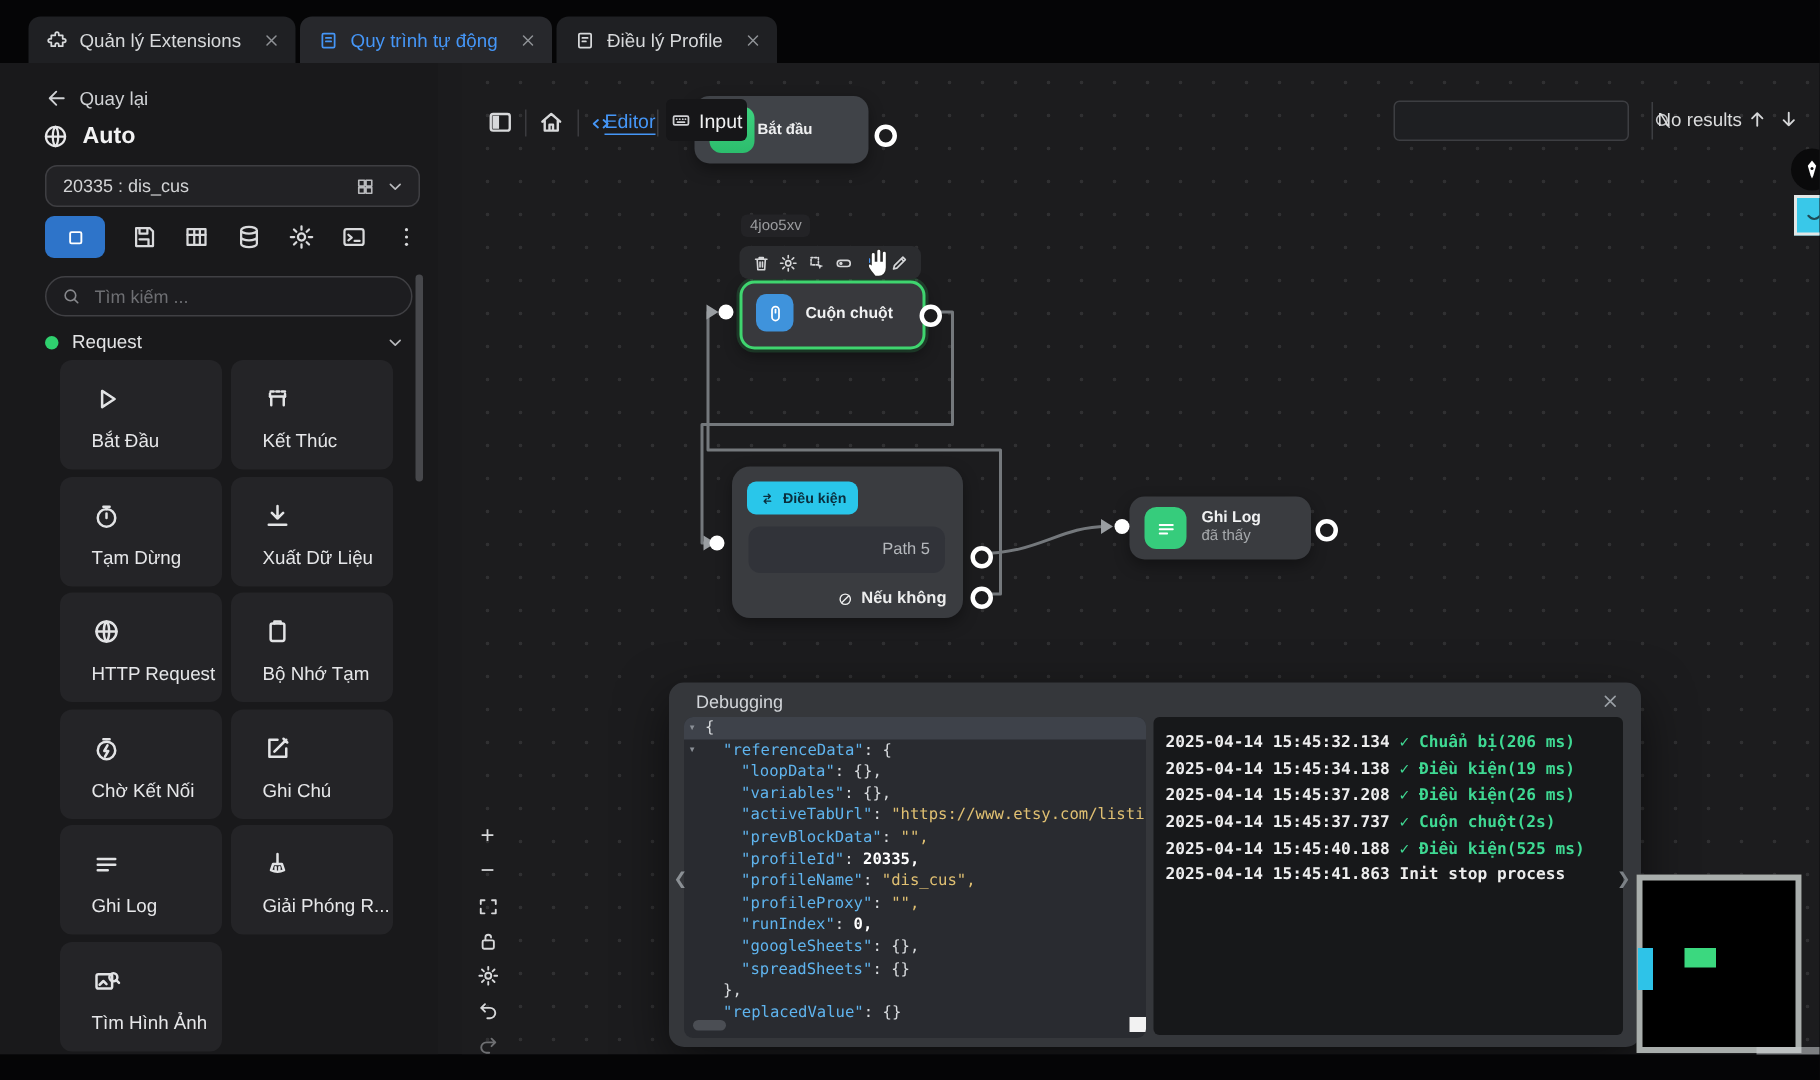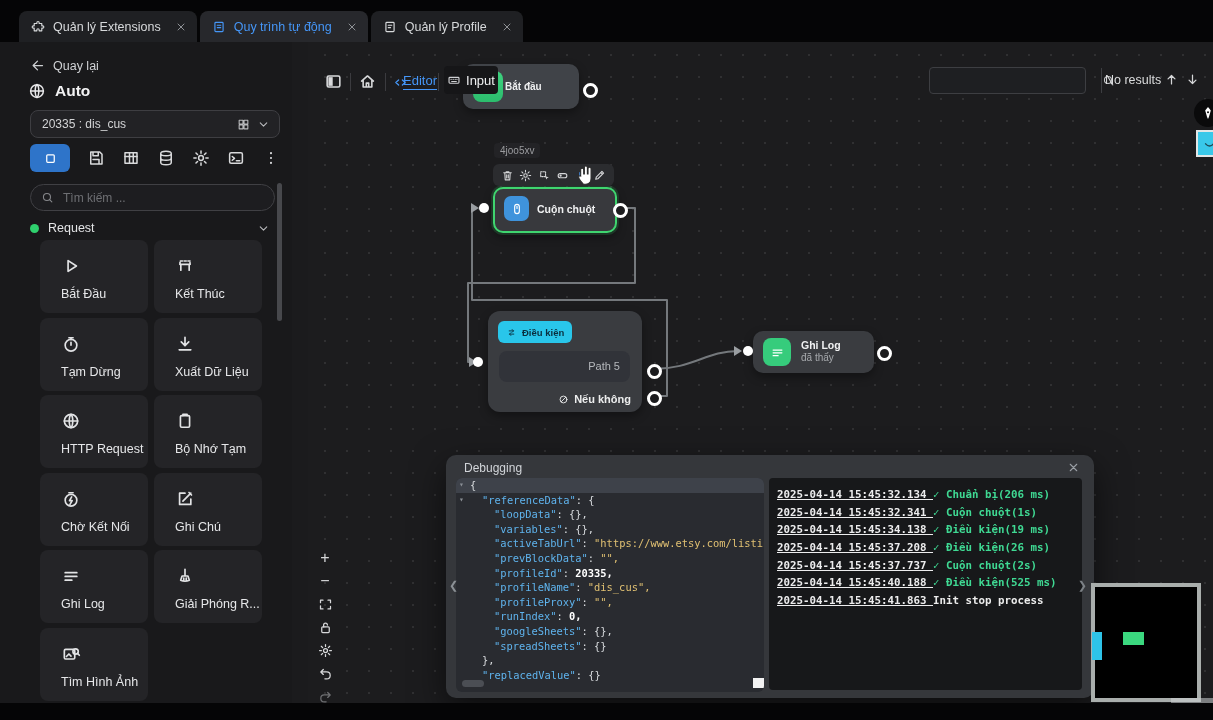--- a/index.html
+++ b/index.html
@@ -150,21 +150,21 @@
   .jrow .caret{position:absolute;left:3px;top:0;color:#8a8f96;font-size:8px;}
   .tk-k{color:#5fb4ee;}.tk-s{color:#e0c072;}.tk-n{color:#ffffff;font-weight:bold;}.tk-p{color:#d8dbde;}
   .hthumb{position:absolute;left:297px;bottom:4px;width:11px;height:10px;background:#f2f2f2;}
   .htrack{position:absolute;left:6px;bottom:5px;width:22px;height:7px;border-radius:4px;background:#4b4e54;}
   .collapse-l{position:absolute;left:3px;top:124px;color:#8b9095;font-size:11px;z-index:31;}
   .collapse-r{position:absolute;right:7px;top:124px;color:#7c8186;font-size:11px;z-index:31;}
   .logpane{position:absolute;left:323px;top:23px;width:313px;height:212px;background:#17181a;
     border-radius:4px;overflow:hidden;font-family:"DejaVu Sans Mono",monospace;font-size:10.8px;
     padding:8px 0 0 8px;box-sizing:border-box;}
   .lrow{height:17.7px;line-height:17.7px;white-space:pre;}
-  .lt{color:#ededee;font-weight:bold;text-decoration:underline;}
+  .lt{color:#ededee;font-weight:bold;}
   .lc{color:#3fd993;font-weight:bold;}
   .lm{color:#3fd993;font-weight:bold;}
   .lm.plain{color:#ececec;font-weight:bold;}
 
   
   .minimap{position:absolute;left:783px;top:541px;width:110px;height:119px;box-sizing:border-box;
     border:4px solid #a9aeac;background:#000;z-index:40;}
   .mm-cyan{position:absolute;left:-3px;top:45px;width:10px;height:28px;background:#2ec3e8;}
   .mm-green{position:absolute;left:28px;top:45px;width:21px;height:13px;background:#3bd87f;}
   .mm-view{position:absolute;left:76px;top:111px;width:44px;height:17px;background:rgba(205,210,212,.55);}
@@ -211,21 +211,21 @@
           </svg>
         </span>
       </div>
       <div class="tab">
         <span class="ticon">
           <svg class="ic" viewBox="0 0 24 24">
             <rect x="5" y="4" width="14" height="16" rx="1.5"></rect>
             <path d="M9 9h6M9 13h4"></path>
           </svg>
         </span>
-        <span>Quản lý Profile</span>
+        <span>Điều lý Profile</span>
         <span class="tclose">
           <svg class="ic" viewBox="0 0 24 24">
             <path d="M6 6l12 12M18 6L6 18"></path>
           </svg>
         </span>
       </div>
     </div>
 
   <div class="app">
 
@@ -635,21 +635,20 @@
             <div class="jrow" style="padding-left: 38px;"><span class="tk-k">"googleSheets"</span><span class="tk-p">: {},</span></div>
             <div class="jrow" style="padding-left: 38px;"><span class="tk-k">"spreadSheets"</span><span class="tk-p">: {}</span></div>
             <div class="jrow" style="padding-left: 26px;"><span class="tk-p">},</span></div>
             <div class="jrow" style="padding-left: 26px;"><span class="tk-k">"replacedValue"</span><span class="tk-p">: {}</span></div>
             <div class="htrack"></div>
           <div class="hthumb"></div>
         </div>
         <span class="collapse-l">❮</span>
         <div class="logpane" id="logpane">
             <div class="lrow"><span class="lt">2025-04-14 15:45:32.134 </span><span class="lc">✓ </span><span class="lm">Chuẩn bị(206 ms)</span></div>
-            <div class="lrow"><span class="lt">2025-04-14 15:45:32.341 </span><span class="lc">✓ </span><span class="lm">Cuộn chuột(1s)</span></div>
             <div class="lrow"><span class="lt">2025-04-14 15:45:34.138 </span><span class="lc">✓ </span><span class="lm">Điều kiện(19 ms)</span></div>
             <div class="lrow"><span class="lt">2025-04-14 15:45:37.208 </span><span class="lc">✓ </span><span class="lm">Điều kiện(26 ms)</span></div>
             <div class="lrow"><span class="lt">2025-04-14 15:45:37.737 </span><span class="lc">✓ </span><span class="lm">Cuộn chuột(2s)</span></div>
             <div class="lrow"><span class="lt">2025-04-14 15:45:40.188 </span><span class="lc">✓ </span><span class="lm">Điều kiện(525 ms)</span></div>
             <div class="lrow"><span class="lt">2025-04-14 15:45:41.863 </span><span class="lm plain">Init stop process</span></div>
           </div>
         <span class="collapse-r">❯</span>
       </div>
 
       <div class="minimap">

